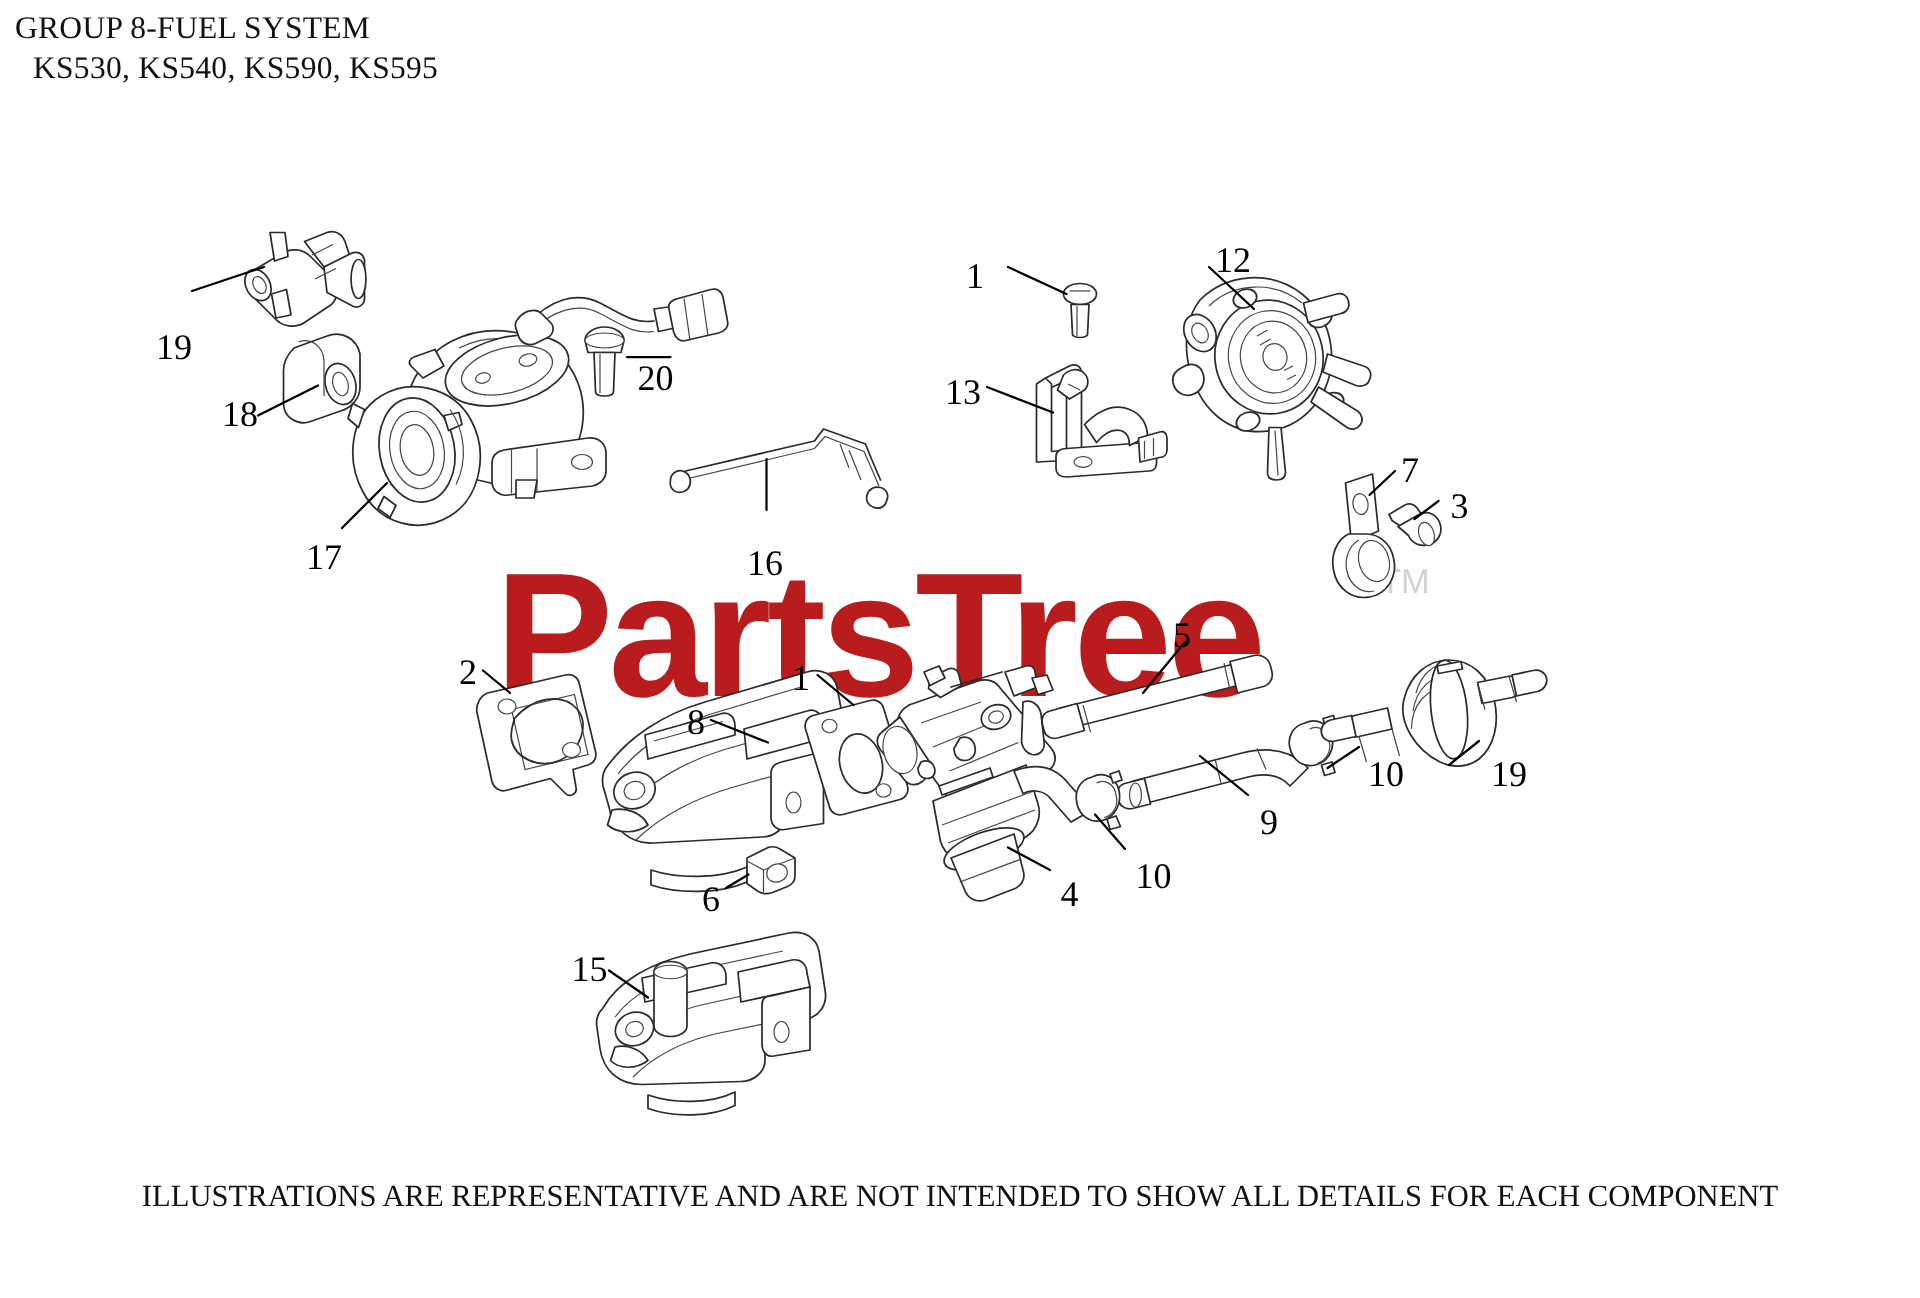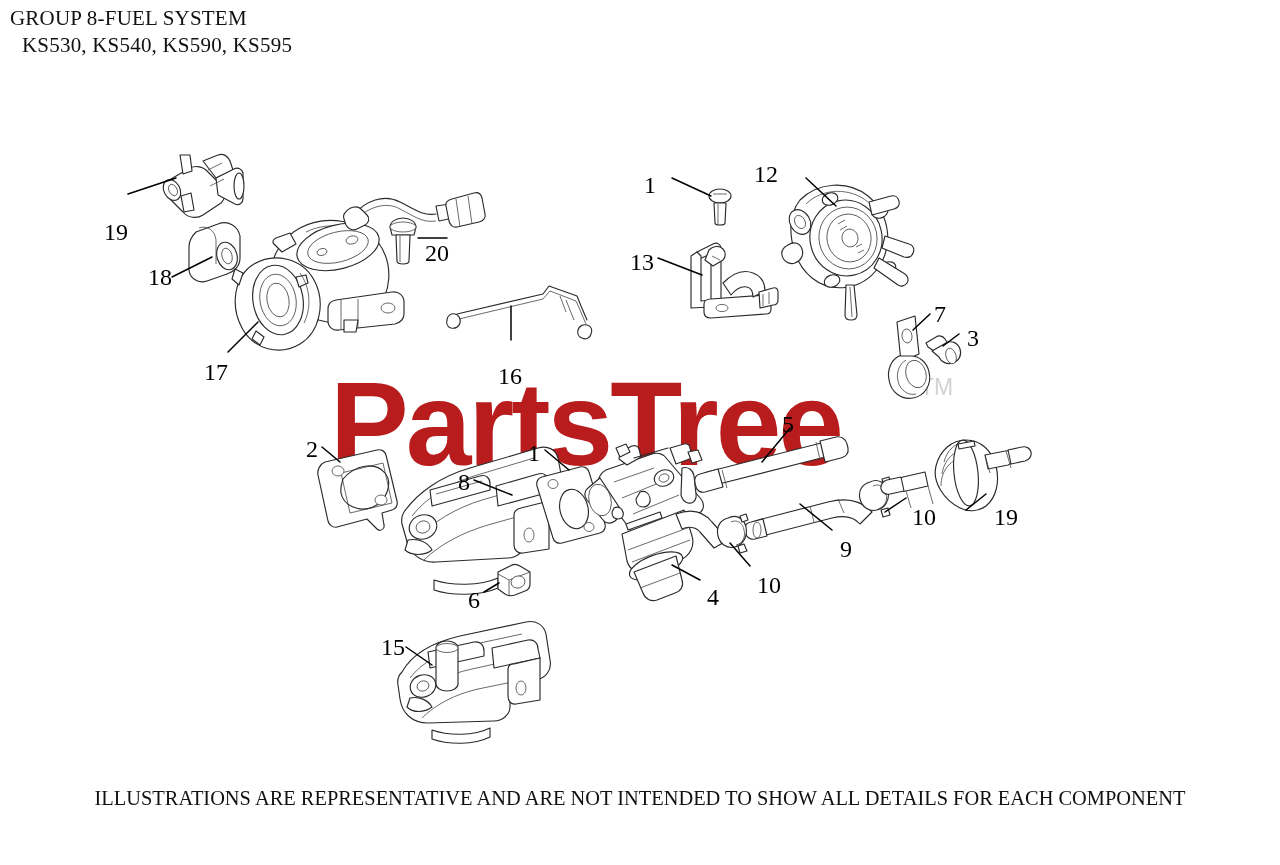--- a/index.html
+++ b/index.html
@@ -333,21 +333,21 @@
     <div class="cal" style="left:967px;top:326px;">3</div>
     <div class="cal" style="left:707px;top:585px;">4</div>
     <div class="cal" style="left:782px;top:412px;">5</div>
     <div class="cal" style="left:468px;top:588px;">6</div>
     <div class="cal" style="left:934px;top:302px;">7</div>
     <div class="cal" style="left:458px;top:470px;">8</div>
     <div class="cal" style="left:840px;top:537px;">9</div>
     <div class="cal" style="left:757px;top:573px;">10</div>
     <div class="cal" style="left:912px;top:505px;">10</div>
     <div class="cal" style="left:994px;top:505px;">19</div>
-    <div class="cal" style="left:754px;top:162px;text-align:center;">12</div>
+    <div class="cal" style="left:810px;top:162px;text-align:center;">12</div>
     <div class="cal" style="left:630px;top:250px;">13</div>
     <div class="cal" style="left:644px;top:173px;">1</div>
     <div class="cal" style="left:381px;top:635px;">15</div>
     <div class="cal" style="left:498px;top:364px;">16</div>
     <div class="cal" style="left:204px;top:360px;">17</div>
     <div class="cal" style="left:148px;top:265px;">18</div>
     <div class="cal" style="left:104px;top:199px;margin-top:21px;">19</div>
     <div class="cal" style="left:425px;top:241px;">20</div>
   </div>
 

